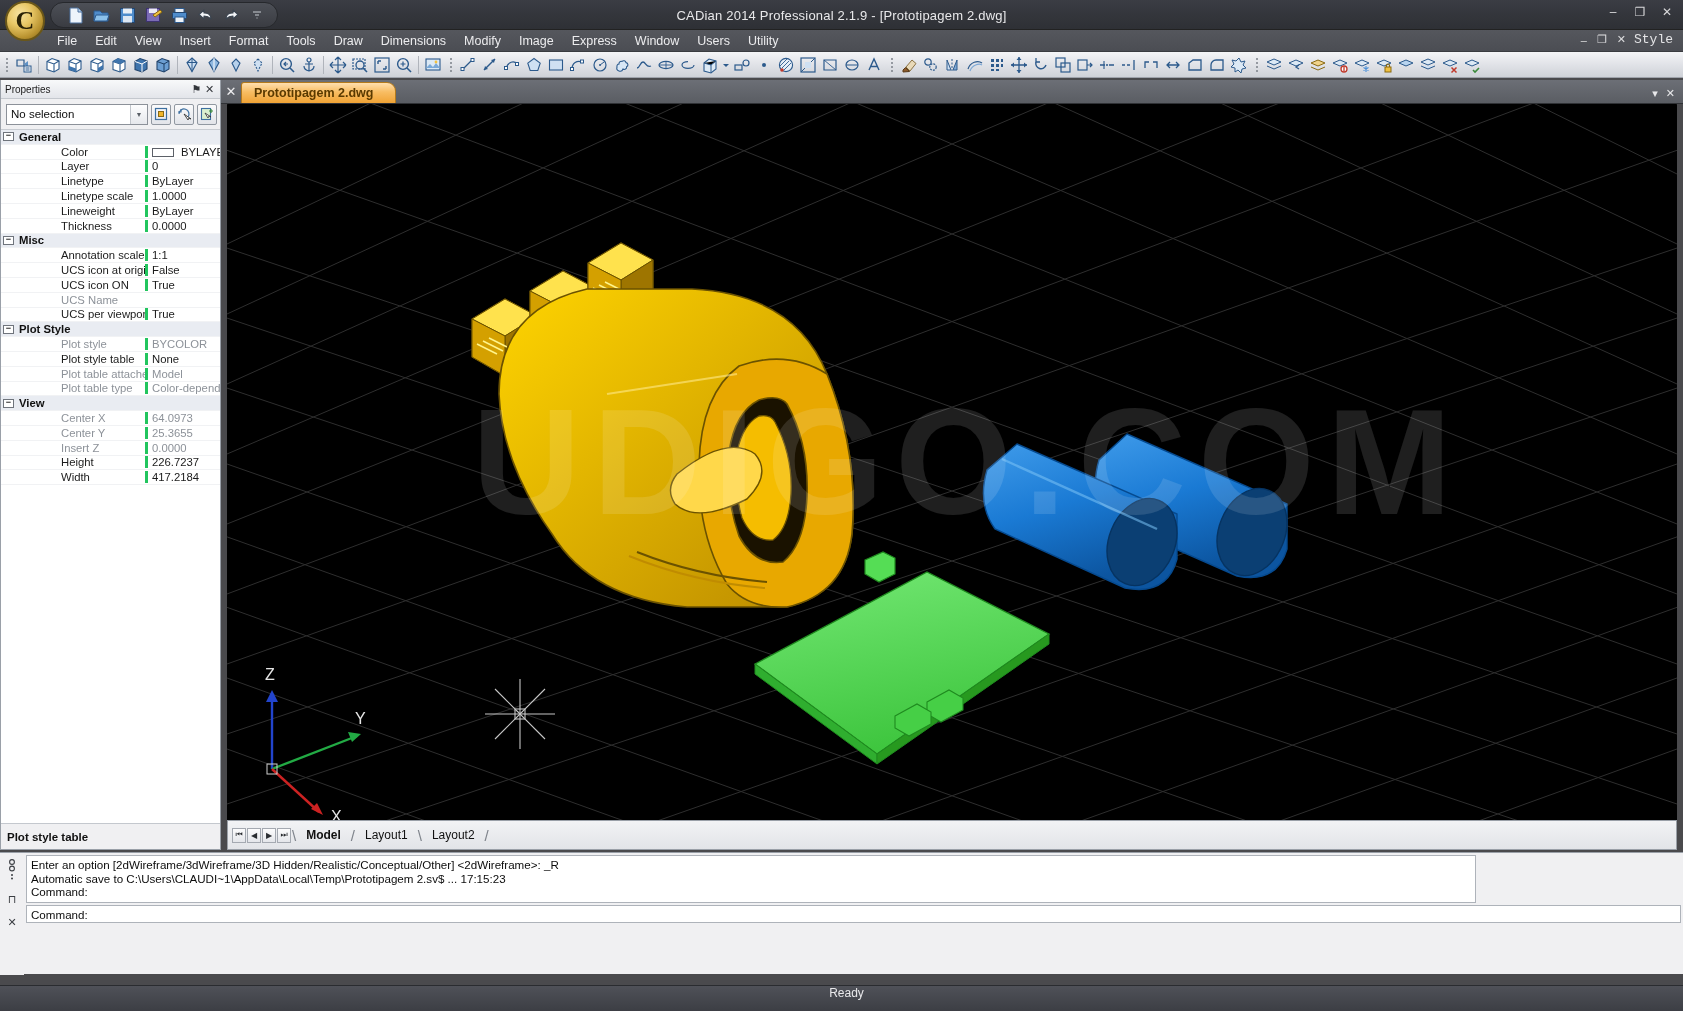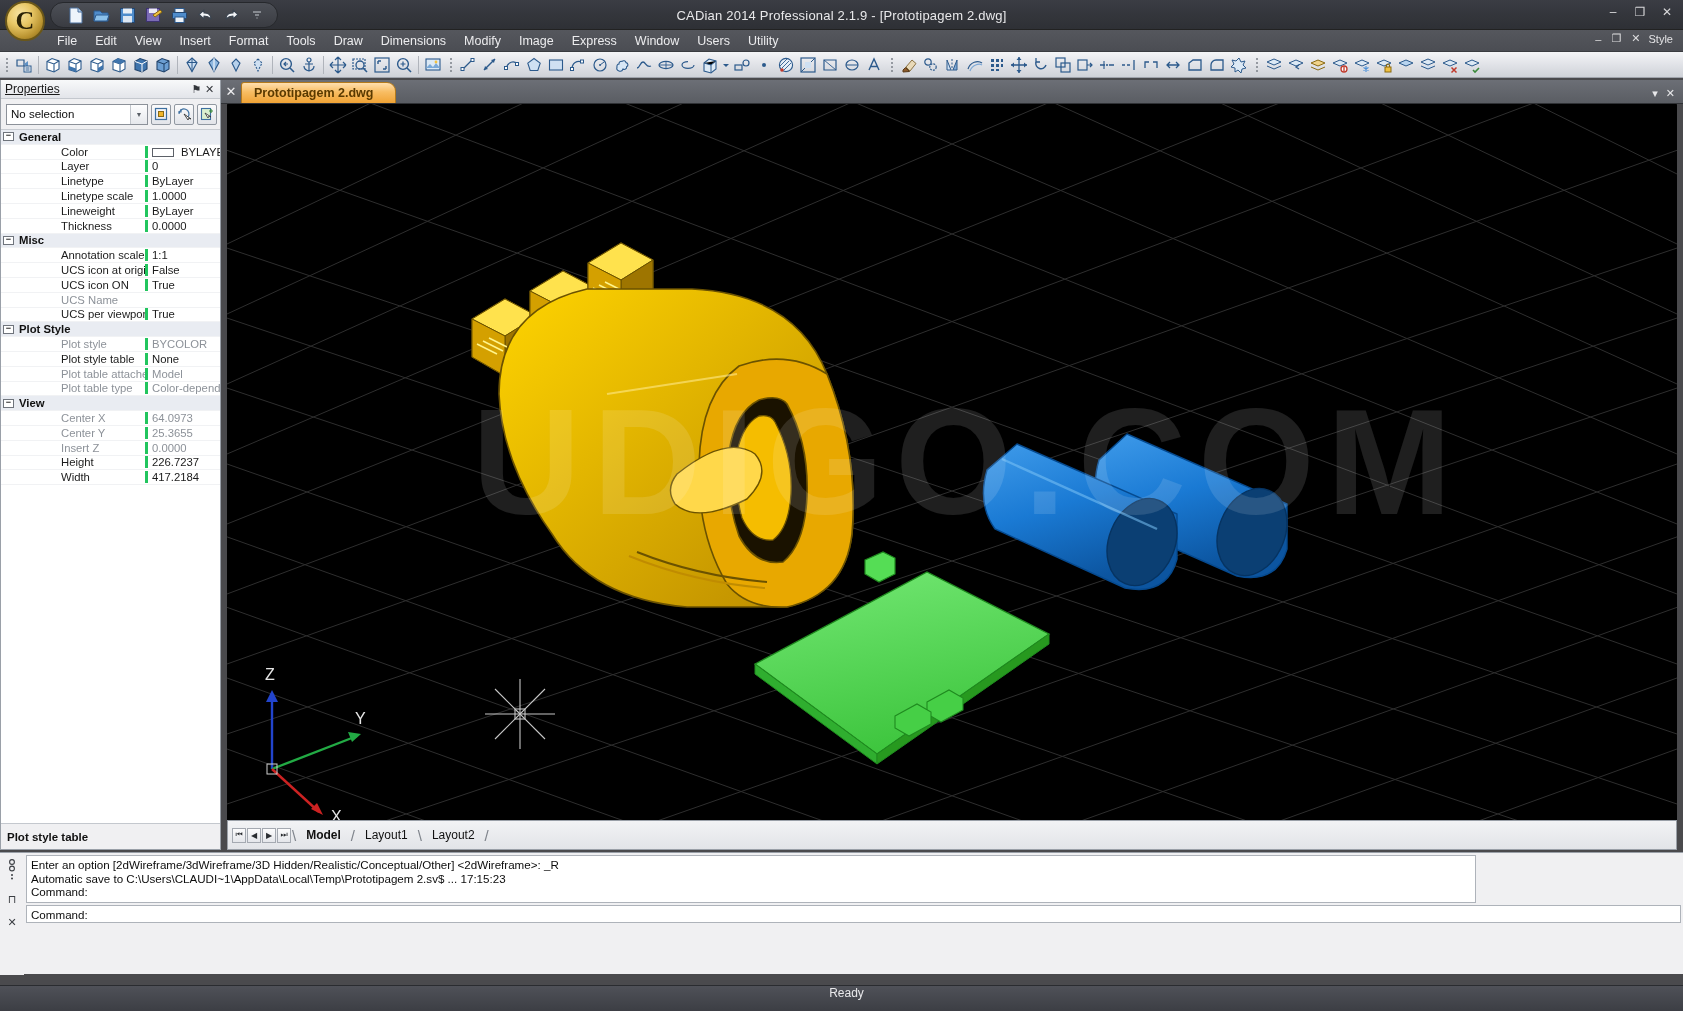--- a/index.html
+++ b/index.html
@@ -44,21 +44,21 @@
   
   #menubar{
     position:absolute; left:0; top:30px; width:1683px; height:22px;
     background:linear-gradient(180deg,#55575d 0%,#4b4d53 100%);
     display:flex; align-items:center; padding-left:48px;
     border-bottom:1px solid #3a3c40;
   }
   .mi{ color:#ececee; font-size:12.5px; padding:2px 9px; cursor:pointer; white-space:nowrap; }
   #menu-right{ position:absolute; right:4px; top:2px; display:flex; align-items:center; gap:6px; }
   .mwb{ color:#dcdcde; font-size:11px; cursor:pointer; padding:0 2px; }
-  #style-lbl{ color:#e4e4e6; font-size:11px; padding-right:6px; cursor:pointer; }
+  #style-lbl{ color:#e4e4e6; font-size:13px; padding-right:6px; cursor:pointer;font-family:Liberation Mono, monospace; }
 
   
   #toolbar{
     position:absolute; left:0; top:52px; width:1683px; height:26px;
     background:linear-gradient(180deg,#f4f5f7 0%,#dfe1e6 55%,#cfd2d8 100%);
     border-bottom:1px solid #9fa3ab; display:flex; align-items:center;
   }
   .grip{ width:8px; height:20px; margin:0 2px 0 3px; display:flex; flex-direction:column;
          justify-content:center; align-items:center; gap:2px; cursor:move; }
   .grip i{ width:2px;height:2px;background:#7b8089;border-radius:50%; display:block;}
@@ -70,21 +70,21 @@
   #props{
     position:absolute; left:0; top:80px; width:221px; height:770px;
     background:#f0f0f2; border:1px solid #9aa0a8; border-top:none;
     display:flex; flex-direction:column;
   }
   #props-head{
     height:19px; background:linear-gradient(180deg,#f8f9fa 0%,#e3e5ea 100%);
     display:flex; align-items:center; padding:0 4px;
     border-bottom:1px solid #c4c8ce;
   }
-  #props-title{ font-size:12px; color:#1a1a1a; flex:1;text-decoration:underline; }
+  #props-title{ font-size:10px; color:#1a1a1a; flex:1; }
   .phbtn{ width:13px;height:13px; display:flex;align-items:center;justify-content:center;
           color:#33363b; font-size:11px; cursor:pointer; }
   #props-sel{
     height:30px; display:flex; align-items:center; padding:3px 3px 3px 5px; gap:3px;
     background:#f0f0f2;
   }
   #sel-combo{
     flex:1; height:21px; background:#fff; border:1px solid #8c9199;
     display:flex; align-items:center; position:relative;
     font-size:11.5px; color:#0d0d0d; padding-left:4px; cursor:pointer;

